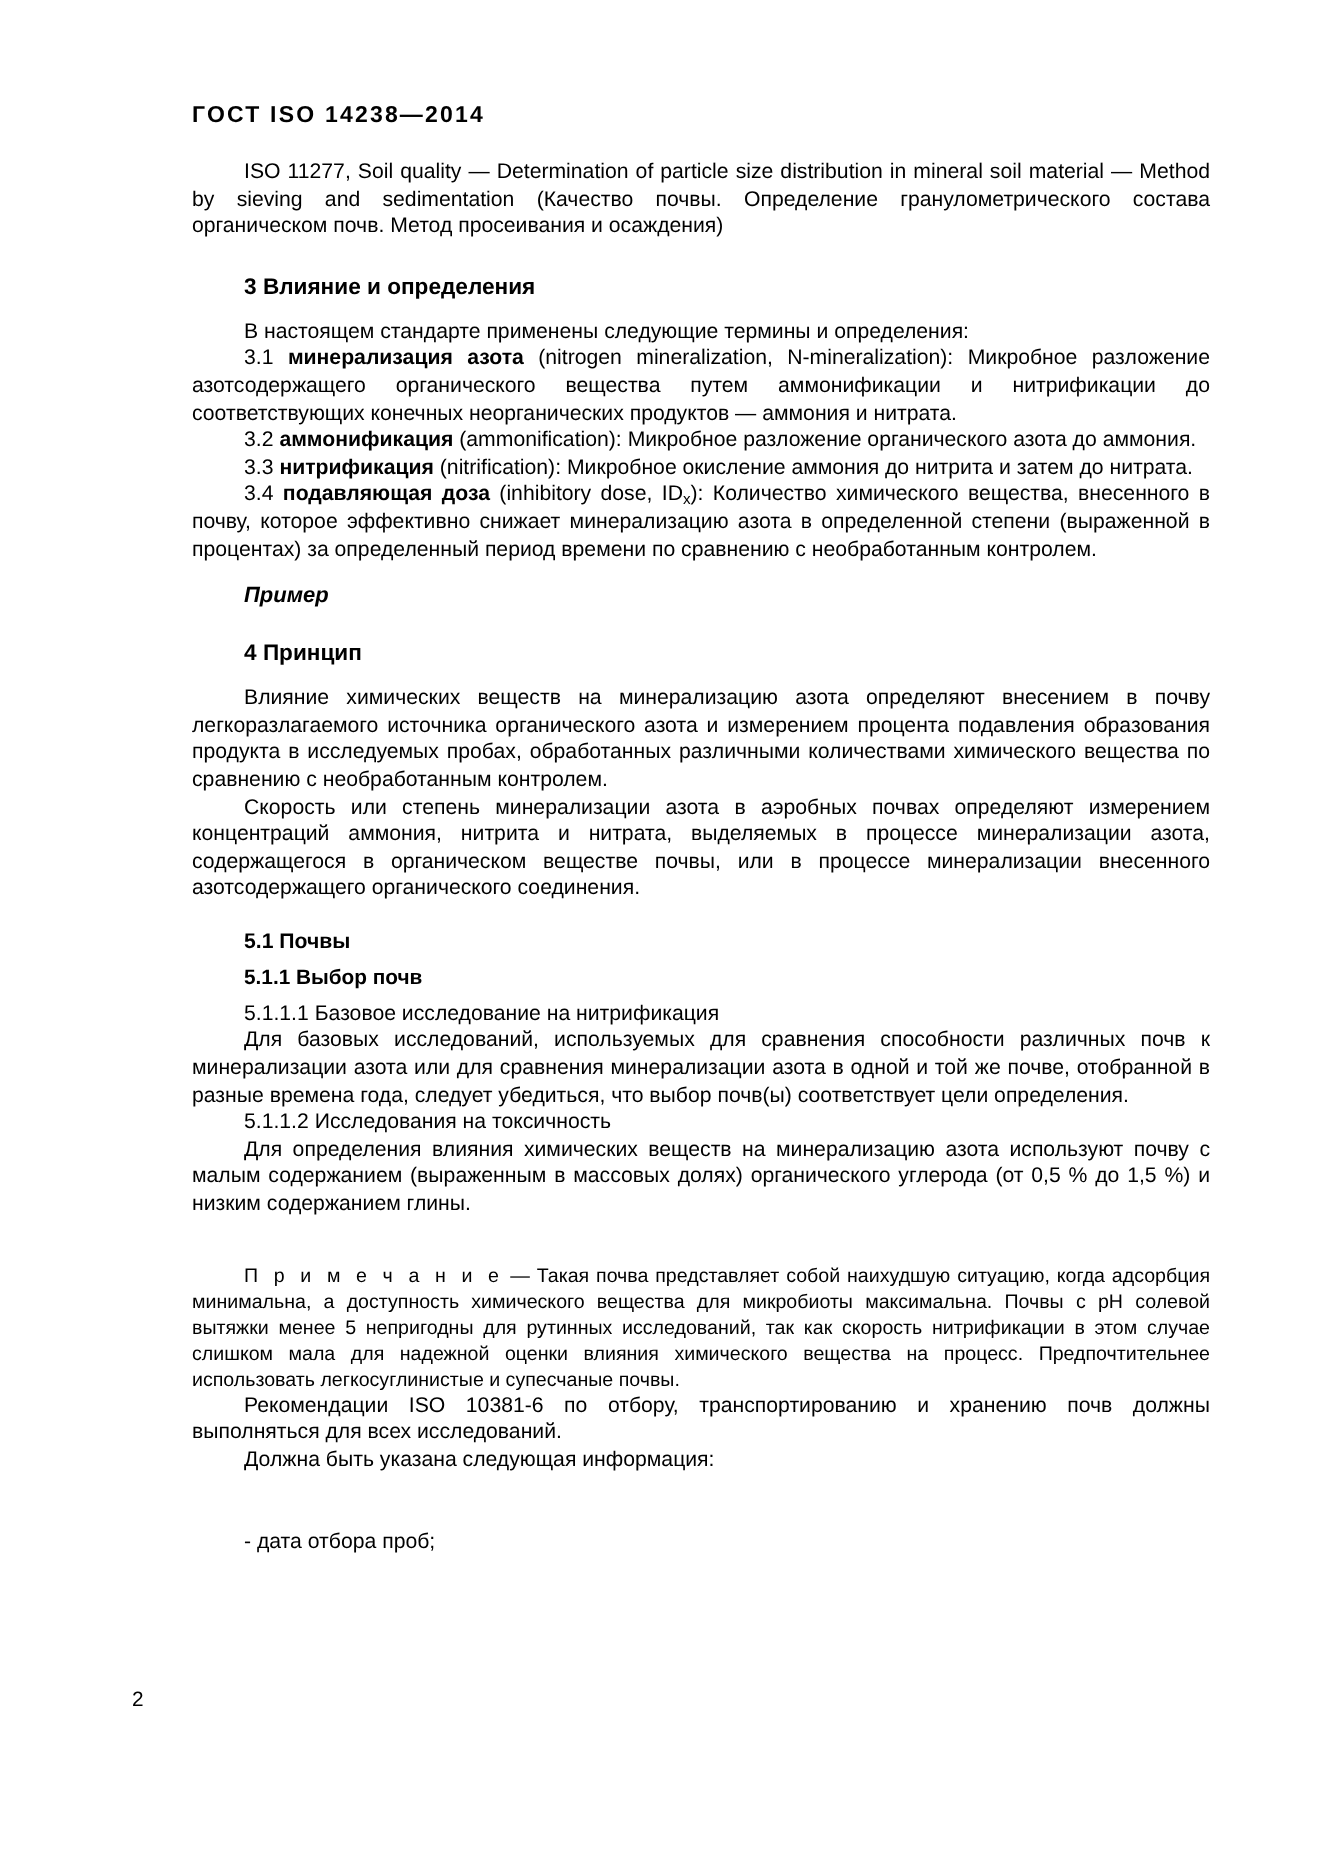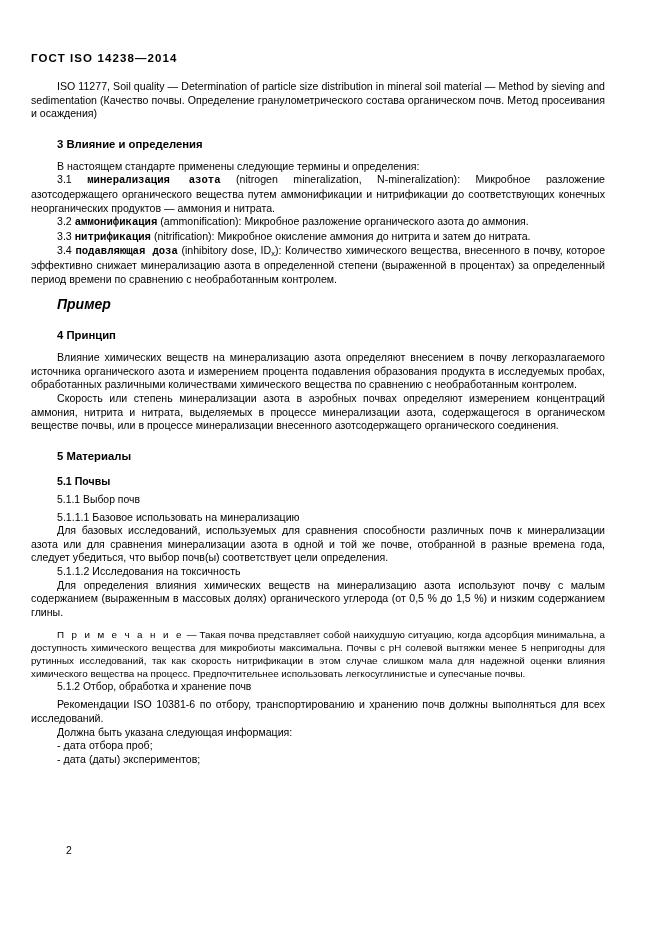--- a/index.html
+++ b/index.html
@@ -14,21 +14,21 @@
     color: #000000;
     position: relative;
     overflow: hidden;
   }
   .page {
     position: absolute;
     left: 0; top: 0;
     width: 661px;
     height: 808px;
     box-sizing: border-box;
-    padding: 52px 56px 0 31px;
+    padding: 52px 56px 0 96px;
   }
   .header {
     font-size: 11.5px;
     font-weight: bold;
     letter-spacing: 0.2px;
     margin-bottom: 16px;
   }
   .header .gost {
     letter-spacing: 1.1px;
   }
@@ -46,66 +46,66 @@
     font-weight: bold;
     margin: 17px 0 10px 26px;
   }
   .h2 {
     font-size: 10.6px;
     font-weight: bold;
     margin: 13px 0 7px 26px;
   }
   .h3 {
     font-size: 10.4px;
-    font-weight: normal;
+    font-weight: bold;
     margin: 1px 0 6px 26px;
   }
   b.term {
     font-weight: bold;
-    font-family: Liberation Mono, monospace;
   }
   .example-label {
     font-style: italic;
     font-weight: bold;
-    font-size: 14px;
+    font-size: 11px;
     margin: 10px 0 2px 26px;
   }
   .example-text {
     font-style: italic;
     font-weight: bold;
     font-size: 10.3px;
     line-height: 13.4px;
     margin: 0;
   }
   .note {
     font-size: 9.8px;
     line-height: 13px;
     text-align: justify;
     text-indent: 26px;
-    margin-top: 9px;
+    margin-top: 22px;
   }
   .note .sp {
     letter-spacing: 2.2px;
   }
   sub {
     font-size: 7.6px;
     vertical-align: baseline;
     position: relative;
     top: 2px;
   }
   .pagenum {
     position: absolute;
     left: 66px;
     top: 845px;
     font-size: 10.4px;
   }
   .list-line {
     text-indent: 26px;
     font-size: 10.6px;
     line-height: 13.6px;
+    margin-top: 28px;
   }
 </style>
 </head>
 <body>
 
 <div class="page">
 
   <div class="header">
     <span class="gost">ГОСТ ISO 14238—2014</span>
   </div>
@@ -130,40 +130,34 @@
   <div class="example-label">Пример</div>
 
   <div class="h1">
     <span>4</span>
     <span>Принцип</span>
   </div>
 
   <p class="ind">Влияние химических веществ на минерализацию азота определяют внесением в почву легкоразлагаемого источника органического азота и измерением процента подавления образования продукта в исследуемых пробах, обработанных различными количествами химического вещества по сравнению с необработанным контролем.</p>
   <p class="ind">Скорость или степень минерализации азота в аэробных почвах определяют измерением концентраций аммония, нитрита и нитрата, выделяемых в процессе минерализации азота, содержащегося в органическом веществе почвы, или в процессе минерализации внесенного азотсодержащего органического соединения.</p>
 
-  <div class="h1">
-    <span>5</span>
-    <span>Материалы</span>
-  </div>
 
   <div class="h2">5.1 Почвы</div>
 
   <div class="h3">5.1.1 Выбор почв</div>
 
-  <p class="ind">5.1.1.1 Базовое использовать на минерализацию</p>
+  <p class="ind">5.1.1.1 Базовое исследование на нитрификация</p>
   <p class="ind">Для базовых исследований, используемых для сравнения способности различных почв к минерализации азота или для сравнения минерализации азота в одной и той же почве, отобранной в разные времена года, следует убедиться, что выбор почв(ы) соответствует цели определения.</p>
 
   <p class="ind">5.1.1.2 Исследования на токсичность</p>
   <p class="ind">Для определения влияния химических веществ на минерализацию азота используют почву с малым содержанием (выраженным в массовых долях) органического углерода (от 0,5 % до 1,5 %) и низким содержанием глины.</p>
 
   <p class="note"><span class="sp">П р и м е ч а н и е</span><span> —  Такая почва представляет собой наихудшую ситуацию, когда адсорбция минимальна, а доступность химического вещества для микробиоты максимальна. Почвы с рН солевой вытяжки менее 5 непригодны для рутинных исследований, так как скорость нитрификации в этом случае слишком мала для надежной оценки влияния химического вещества на процесс. Предпочтительнее использовать легкосуглинистые и супесчаные почвы.</span></p>
 
-  <div class="h3">5.1.2 Отбор, обработка и хранение почв</div>
 
   <p class="ind">Рекомендации ISO 10381-6 по отбору, транспортированию и хранению почв должны выполняться для всех исследований.</p>
   <p class="ind">Должна быть указана следующая информация:</p>
 
   <div class="list-line">- дата отбора проб;</div>
-  <div class="list-line">- дата (даты) экспериментов;</div>
 
 </div>
 
 <div class="pagenum">2</div>
 
 </body></html>

